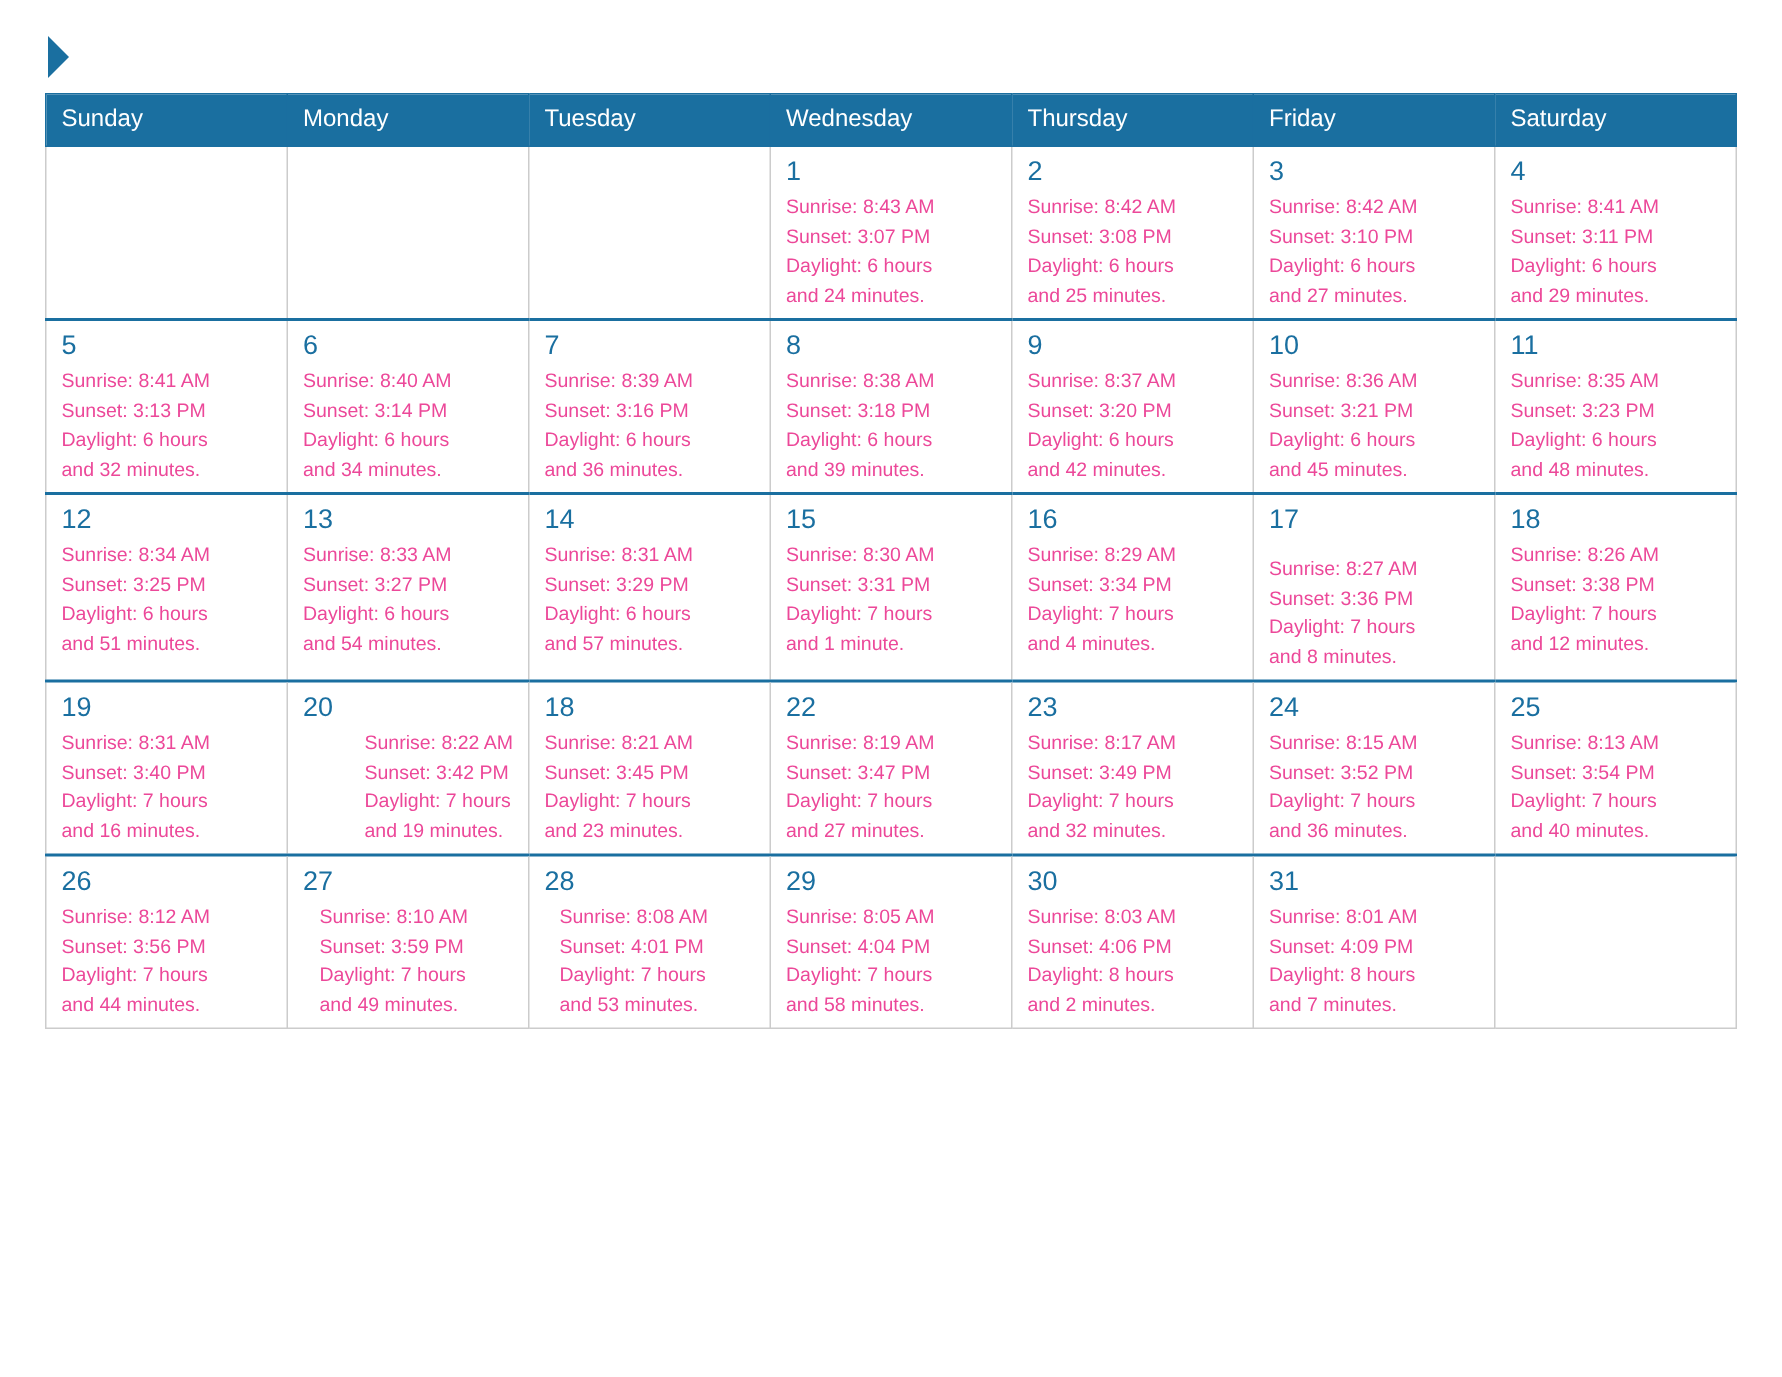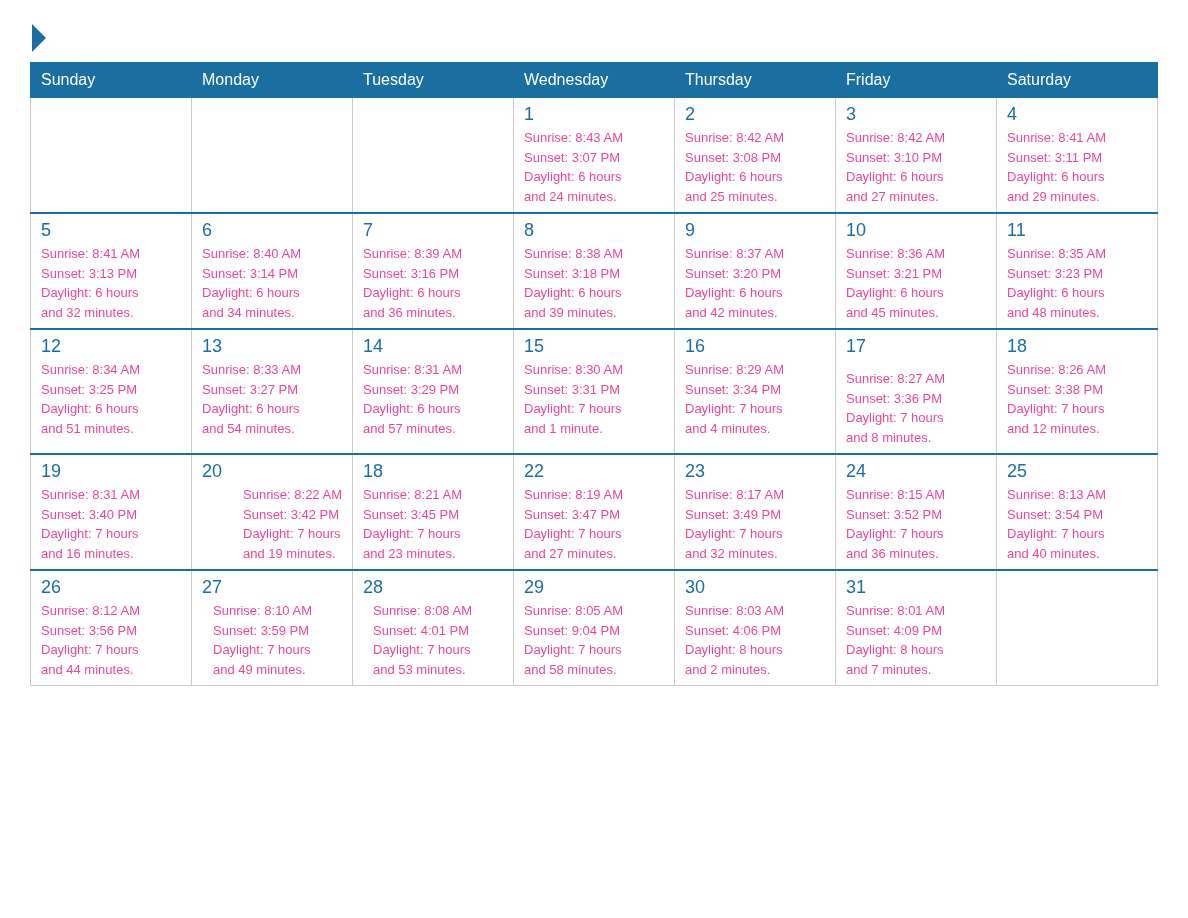--- a/index.html
+++ b/index.html
@@ -338,21 +338,21 @@
         <td>
           <span class="day-number">28</span>
           <div class="day-info" style="white-space: pre-line; margin-left: 10px;">Sunrise: 8:08 AM
 Sunset: 4:01 PM
 Daylight: 7 hours
 and 53 minutes.</div>
         </td>
         <td>
           <span class="day-number">29</span>
           <div class="day-info" style="white-space: pre-line;">Sunrise: 8:05 AM
-Sunset: 9:04 PM
+Sunset: 4:04 PM
 Daylight: 7 hours
 and 58 minutes.</div>
         </td>
         <td>
           <span class="day-number">30</span>
           <div class="day-info" style="white-space: pre-line;">Sunrise: 8:03 AM
 Sunset: 4:06 PM
 Daylight: 8 hours
 and 2 minutes.</div>
         </td>

